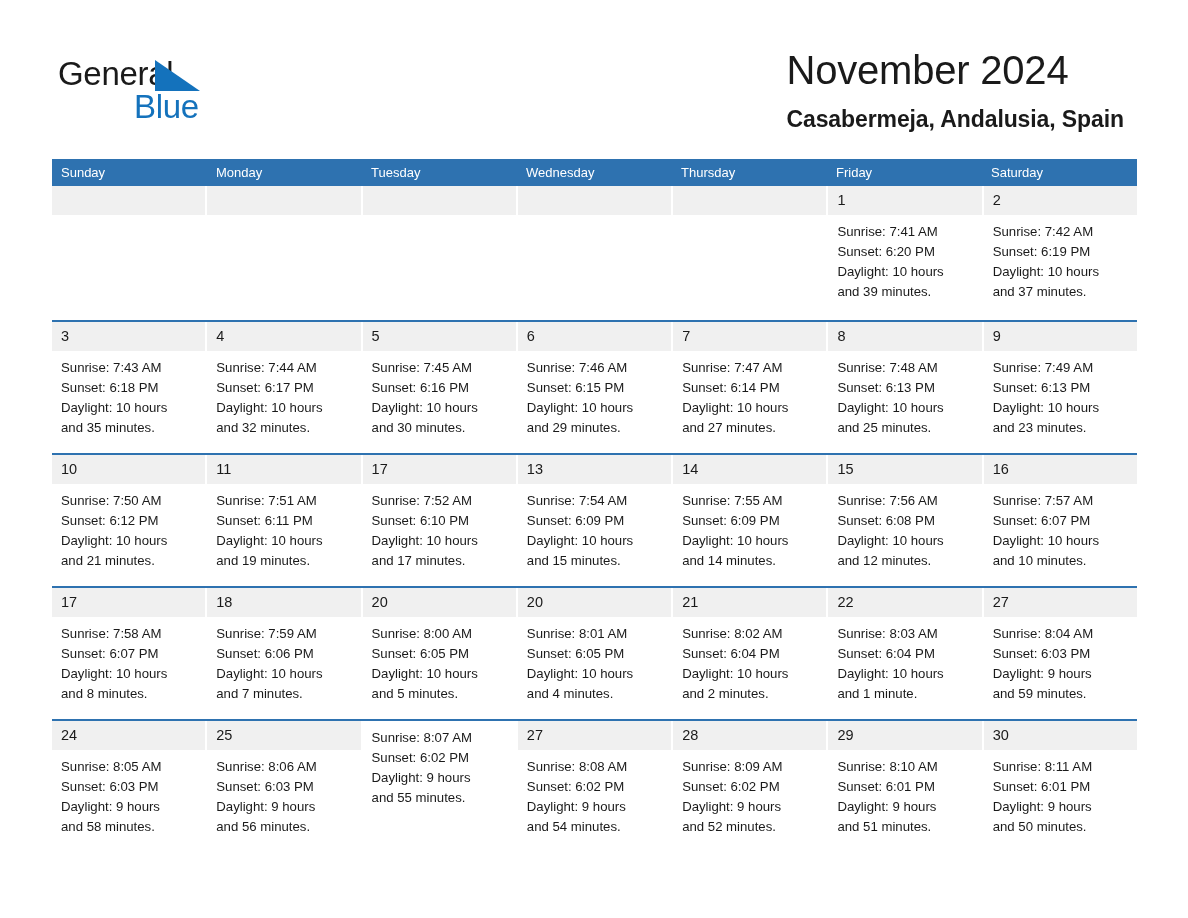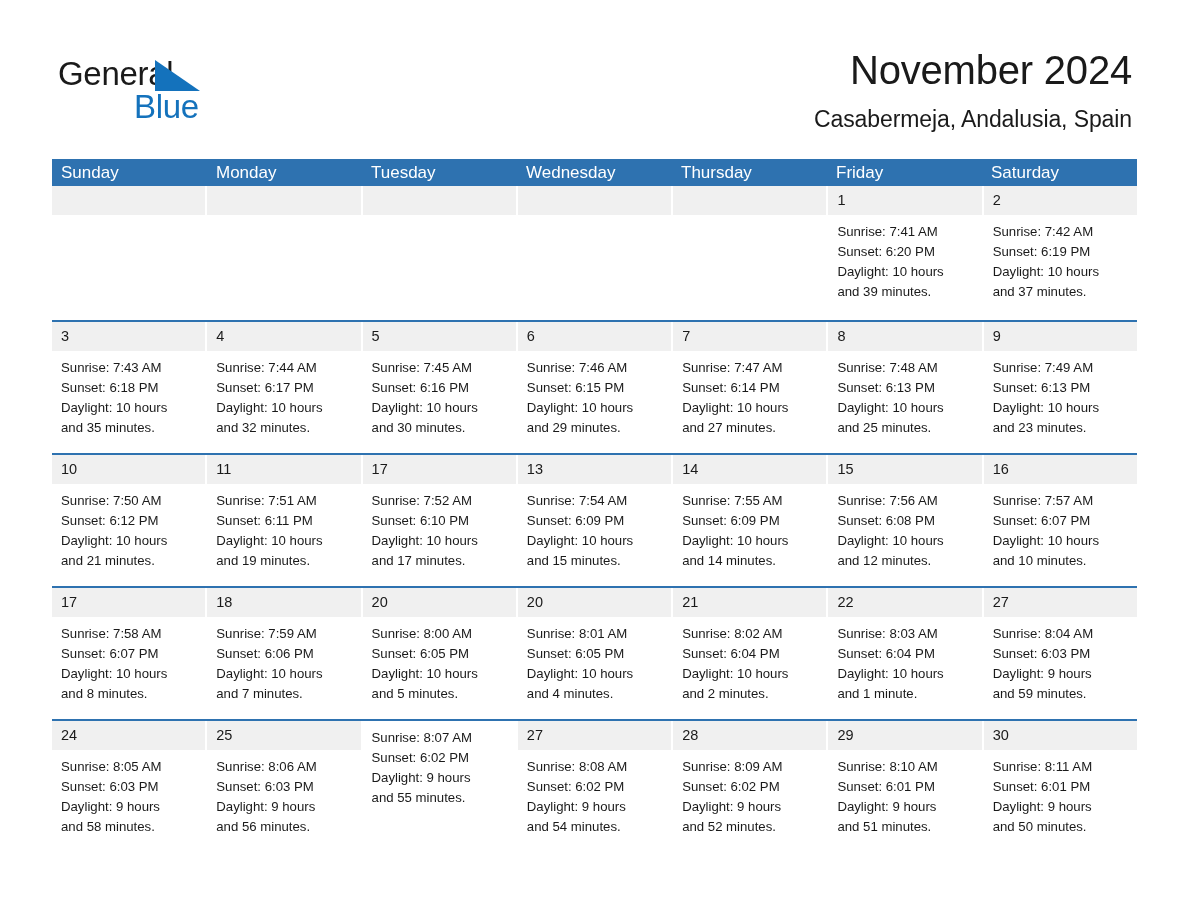--- a/index.html
+++ b/index.html
@@ -64,60 +64,60 @@
     font-size: 33px;
     letter-spacing: -0.3px;
     color: #1472bc;
     line-height: 36px;
     font-family: "Liberation Sans", sans-serif;
     text-align: center;
   }
 
   .title-block {
     position: absolute;
-    right: 4px;
+    right: 12px;
     top: 0;
-    text-align: right;
+    text-align: left;
   }
   .cal-title {
     font-size: 40px;
     color: #1a1a1a;
     line-height: 52px;
     white-space: nowrap;
     font-weight: normal;
     margin: 0;
     letter-spacing: -0.2px;
   }
   .cal-subtitle {
     font-size: 23px;
     color: #1a1a1a;
     line-height: 34px;
     white-space: nowrap;
     margin: 6px 0 0 0;
-    font-weight: normal;
+    font-weight: bold;
     letter-spacing: -0.1px;
   }
 
   
   .calendar {
     position: absolute;
     left: 52px;
     top: 159px;
     width: 1085px;
   }
 
   .dow-row {
     display: flex;
     background: #2e72b0;
     height: 27px;
   }
   .dow-cell {
     flex: 1 1 0;
     color: #ffffff;
-    font-size: 17px;
+    font-size: 13px;
     line-height: 27px;
     padding-left: 9px;
     box-sizing: border-box;
     white-space: nowrap;
     overflow: hidden;
   }
 
   .week-row {
     display: flex;
     border-top: 2px solid #2e72b0;

